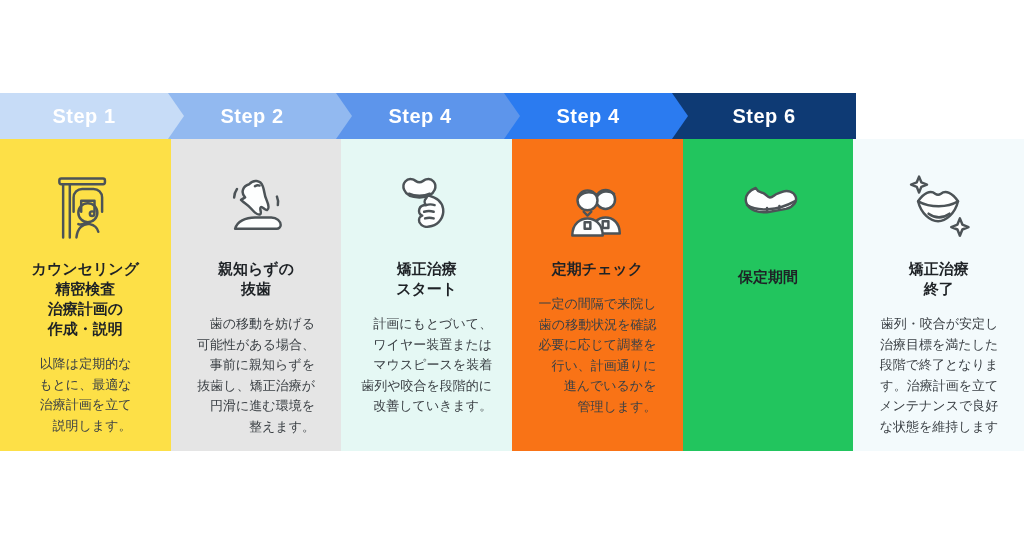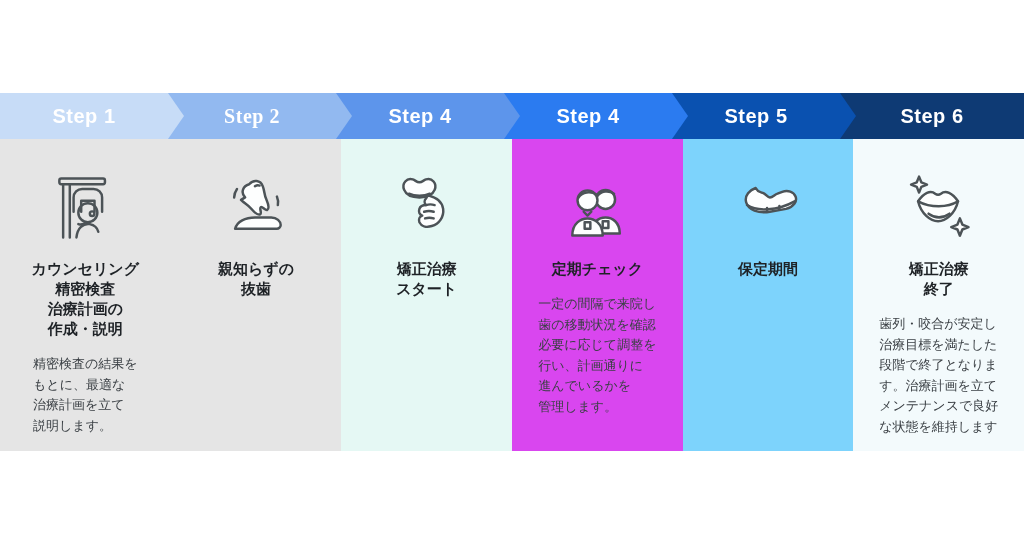--- a/index.html
+++ b/index.html
@@ -25,21 +25,21 @@
     justify-content: center;
     padding-right: 16px;
     clip-path: polygon(0 0, calc(100% - 16px) 0, 100% 50%, calc(100% - 16px) 100%, 0 100%);
   }
   .chev:last-child {
     margin-right: 0;
     padding-right: 16px;
     padding-left: 16px;
     clip-path: polygon(0 0, 100% 0, 100% 100%, 0 100%);
   }
-  .chev-1 { z-index: 6; justify-content: center; } .chev-2 { z-index: 5; font-family: Liberation Serif, serif; } .chev-3 { z-index: 4; }
+  .chev-1 { z-index: 6; justify-content: center; } .chev-2 { z-index: 5; } .chev-3 { z-index: 4; }
   .chev-4 { z-index: 3; text-align: right; } .chev-5 { z-index: 2; } .chev-6 { z-index: 1; }
   .chev .lbl {
     color: #ffffff;
     font-size: 20px;
     font-weight: 700;
     letter-spacing: 0.5px;
   }
 
   
   .columns { display: flex; height: 312px; }
@@ -65,21 +65,21 @@
     line-height: 1.34;
     color: #1e2226;
     text-align: center;
     white-space: pre-line;
   }
   .step-desc {
     margin-top: 15px;
     font-size: 13px;
     line-height: 1.58;
     color: #3b4045;
-    text-align: left;
+    text-align: right;
     white-space: pre-line;
   }
   .stroke { fill: none; stroke: #4c5357; stroke-width: 2.6; stroke-linecap: round; stroke-linejoin: round; }
   .fillw  { fill: #fdfefe; stroke: #4c5357; stroke-width: 2.6; stroke-linecap: round; stroke-linejoin: round; }
 </style>
 </head>
 <body>
 
 <div class="canvas">
   <div class="flow">
@@ -90,83 +90,91 @@
       </div>
       <div class="chev chev-2" style="background: rgb(146, 185, 240);">
         <span class="lbl">Step 2</span>
       </div>
       <div class="chev chev-3" style="background: rgb(93, 149, 235);">
         <span class="lbl">Step 4</span>
       </div>
       <div class="chev chev-4" style="background: rgb(43, 123, 240);">
         <span class="lbl">Step 4</span>
       </div>
-      <div class="chev chev-5" style="background: rgb(10, 81, 176);">
-        <span class="lbl">Step 5</span>
-      </div>
       <div class="chev chev-6" style="background: rgb(14, 58, 116);">
         <span class="lbl">Step 6</span>
       </div>
     </div>
 
     <div class="columns">
 
-      <div class="col" style="background: #e5e5e5;">
+      <div class="col" style="background: #fde047;">
         <div class="icon-box">
           <svg width="76" height="76" viewBox="0 0 80 80">
             <rect class="stroke" x="13" y="10" width="48" height="6" rx="2"></rect>
             <path class="stroke" d="M17,16 V72 M24,16 V72"></path>
             <path class="stroke" d="M28,45 V30 a9 9 0 0 1 9 -9 h12 a9 9 0 0 1 9 9 v15"></path>
             <path class="stroke" d="M36,45 V33.5 h14 V45"></path>
             <circle class="stroke" cx="43" cy="46" r="10"></circle>
             <circle class="stroke" cx="47.5" cy="47" r="2.4"></circle>
             <path class="stroke" d="M31,72 c1-10 7-15 14-14 c5,1 8,4 9,8"></path>
             <path class="stroke" d="M33,58 c3,1 6,0 8,-2"></path>
           </svg>
         </div>
         <div class="step-title">カウンセリング
 精密検査
 治療計画の
 作成・説明</div>
-        <div class="step-desc">精密検査の結果を
+        <div class="step-desc">以降は定期的な
 もとに、最適な
 治療計画を立て
 説明します。</div>
       </div>
 
       <div class="col" style="background: #e5e5e5;">
         <div class="icon-box">
           <svg width="76" height="76" viewBox="0 0 80 80">
             <path class="fillw" d="M18,63 c2-8 11-12 21-12 h17 c6,0 10,4 10,8 c0,2-2,4-4,4 z"></path>
             <g transform="rotate(-32 44 32)">
               <path class="fillw" d="M32,22 c-1.5-7 4.5-11.5 11-9.5 c6.5-2 12.5,2.5 11,9.5 c-1.2,6-3.2,7-4.2,14 c-1,6.5-3,9.5-5,9.5 c-2.2,0-2.2-6-4.3-6 c-2.1,0-2.1,6-4.3,6 c-2,0-4-3-5-9.5 c-1-7-3-8-4.2-14z"></path>
               <path class="stroke" d="M47,17.5 c2,0 3.5,0.7 4.5,2"></path>
             </g>
             <path class="stroke" d="M17,30 a16 16 0 0 1 3,-9"></path>
             <path class="stroke" d="M63,38 a16 16 0 0 0 -1,-9"></path>
           </svg>
         </div>
         <div class="step-title">親知らずの
 抜歯</div>
+        <div class="step-desc">歯の移動を妨げる
+可能性がある場合、
+事前に親知らずを
+抜歯し、矯正治療が
+円滑に進む環境を
+整えます。</div>
       </div>
 
       <div class="col" style="background: rgb(229, 248, 244);">
         <div class="icon-box">
           <svg width="76" height="76" viewBox="0 0 80 80">
             <path class="fillw" d="M16,22 c-3-7 3-13 9-11 c3,1 4,3 7,3 c3,0 4-2 7-3 c6-2 12,4 9,11 c-2,5-8,8-16,8 c-8,0-14-3-16-8z"></path>
             <path class="stroke" d="M21,26 c6,3 16,3 22,0"></path>
             <path class="fillw" d="M42,28 c8,2 14,7 15,14 c1,8-4,16-12,18 c-6,2-11,0-13-4 c-1-3,0-6 3-7 c-3-1-4-4-3-7 c1-3 4-4 7-4 c-2-2-2-5 0-7 c1-2 2-3 3-3z"></path>
             <path class="stroke" d="M39,38 c3-1 6-1 9,0 M37,45 c3-1 7-1 10,0 M38,52 c3-1 6-1 9,0"></path>
           </svg>
         </div>
         <div class="step-title">矯正治療
 スタート</div>
-      </div>
-
-      <div class="col" style="background: #d946ef;">
+        <div class="step-desc">計画にもとづいて、
+ワイヤー装置または
+マウスピースを装着
+歯列や咬合を段階的に
+改善していきます。</div>
+      </div>
+
+      <div class="col" style="background: #f97316;">
         <div class="icon-box">
           <svg width="76" height="76" viewBox="0 0 80 80">
             <path class="fillw" d="M48,68 c0-12 8-17 15-17 c7,0 15,5 15,17 z" transform="translate(-14 0)"></path>
             <circle class="fillw" cx="49" cy="32" r="10"></circle>
             <path class="stroke" d="M40,29 c4-6 12-7 18-3"></path>
             <rect class="stroke" x="46" y="55" width="6" height="7"></rect>
             <path class="fillw" d="M14,70 c0-13 9-18 16-18 c7,0 16,5 16,18 z"></path>
             <circle class="fillw" cx="30" cy="33" r="10.5"></circle>
             <path class="stroke" d="M20.5,30 c4-6 13-7 19-3"></path>
             <path class="stroke" d="M26,45 l4,4 l4-4"></path>
@@ -175,21 +183,21 @@
         </div>
         <div class="step-title">定期チェック</div>
         <div class="step-desc">一定の間隔で来院し
 歯の移動状況を確認
 必要に応じて調整を
 行い、計画通りに
 進んでいるかを
 管理します。</div>
       </div>
 
-      <div class="col" style="background: #7dd3fc;">
+      <div class="col" style="background: #22c55e; gap: 8px;">
         <div class="icon-box">
           <svg width="76" height="76" viewBox="0 0 80 80">
             <path class="fillw" d="M27,20 c-6,2 -12,8 -10,15 c2,8 13,12 25,10 l17,-3 c8-2 12-8 10-13 c-2-5 -8-7 -14-5 l-5,2 c-3,1 -5,4 -8,4 c-3,0 -4-4 -8-5 c-3-1 -5,-1 -7,-5z"></path>
             <path class="stroke" d="M18,38 c10,7 32,6 50,-4"></path>
             <path class="stroke" d="M39,41 v3 M52,39 v3"></path>
           </svg>
         </div>
         <div class="step-title">保定期間</div>
       </div>
 

